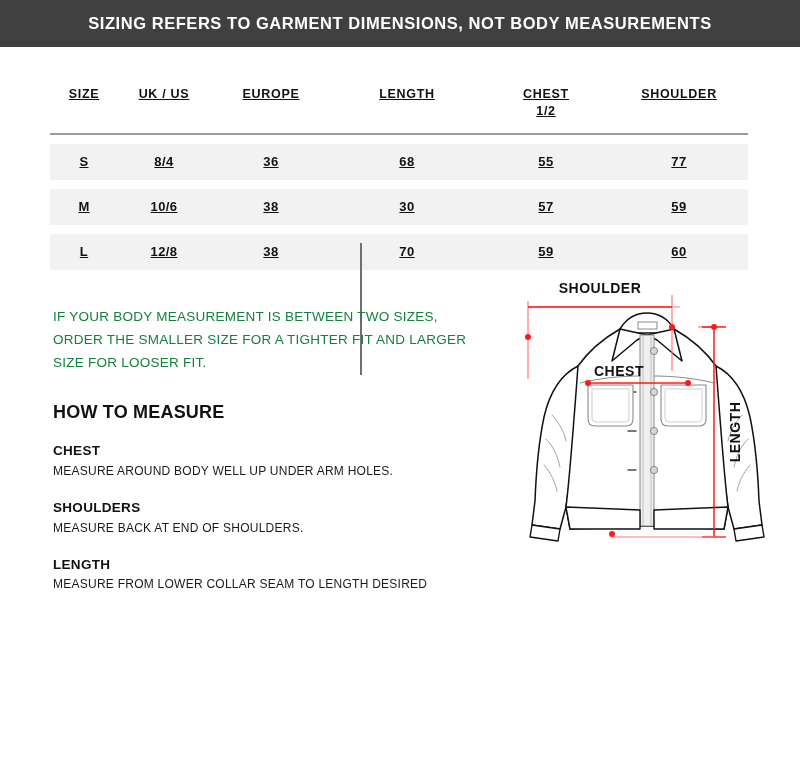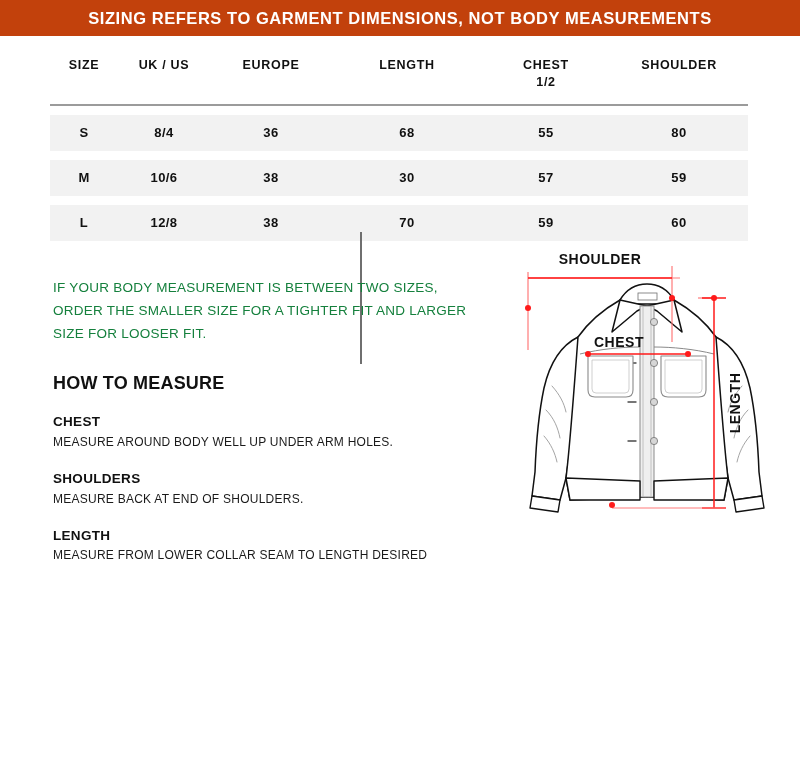--- a/index.html
+++ b/index.html
@@ -10,40 +10,41 @@
     background: #ffffff;
     font-family: "Liberation Sans", sans-serif;
     color: #111111;
     overflow: hidden;
     position: relative;
   }
 
   
   .banner {
     width: 800px;
-    height: 36px;
-    background: #c2410c;
+    height: 47px;
+    background: #404040;
     display: flex;
     align-items: center;
     justify-content: center;
   }
   .banner-text {
     color: #ffffff;
     font-size: 16.5px;
     font-weight: 700;
     letter-spacing: 0.55px;
     text-transform: uppercase;
     white-space: nowrap;
   }
 
   
   .table-wrap {
     position: relative;
     width: 688px;
-    padding-top: 12px;
+    padding-top: 30px;
+    text-decoration: underline;
   }
 
   .size-table {
     width: 698px;
     margin-left: 50px;
     border-collapse: separate;
     border-spacing: 0 9px;
     table-layout: fixed;
   }
 
@@ -213,21 +214,21 @@
         </td>
       </tr>
     </thead>
     <tbody>
       <tr>
         <td>S</td>
         <td>8/4</td>
         <td>36</td>
         <td>68</td>
         <td>55</td>
-        <td>80</td>
+        <td>77</td>
       </tr>
       <tr>
         <td>M</td>
         <td>10/6</td>
         <td>38</td>
         <td>30</td>
         <td>57</td>
         <td>59</td>
       </tr>
       <tr>

